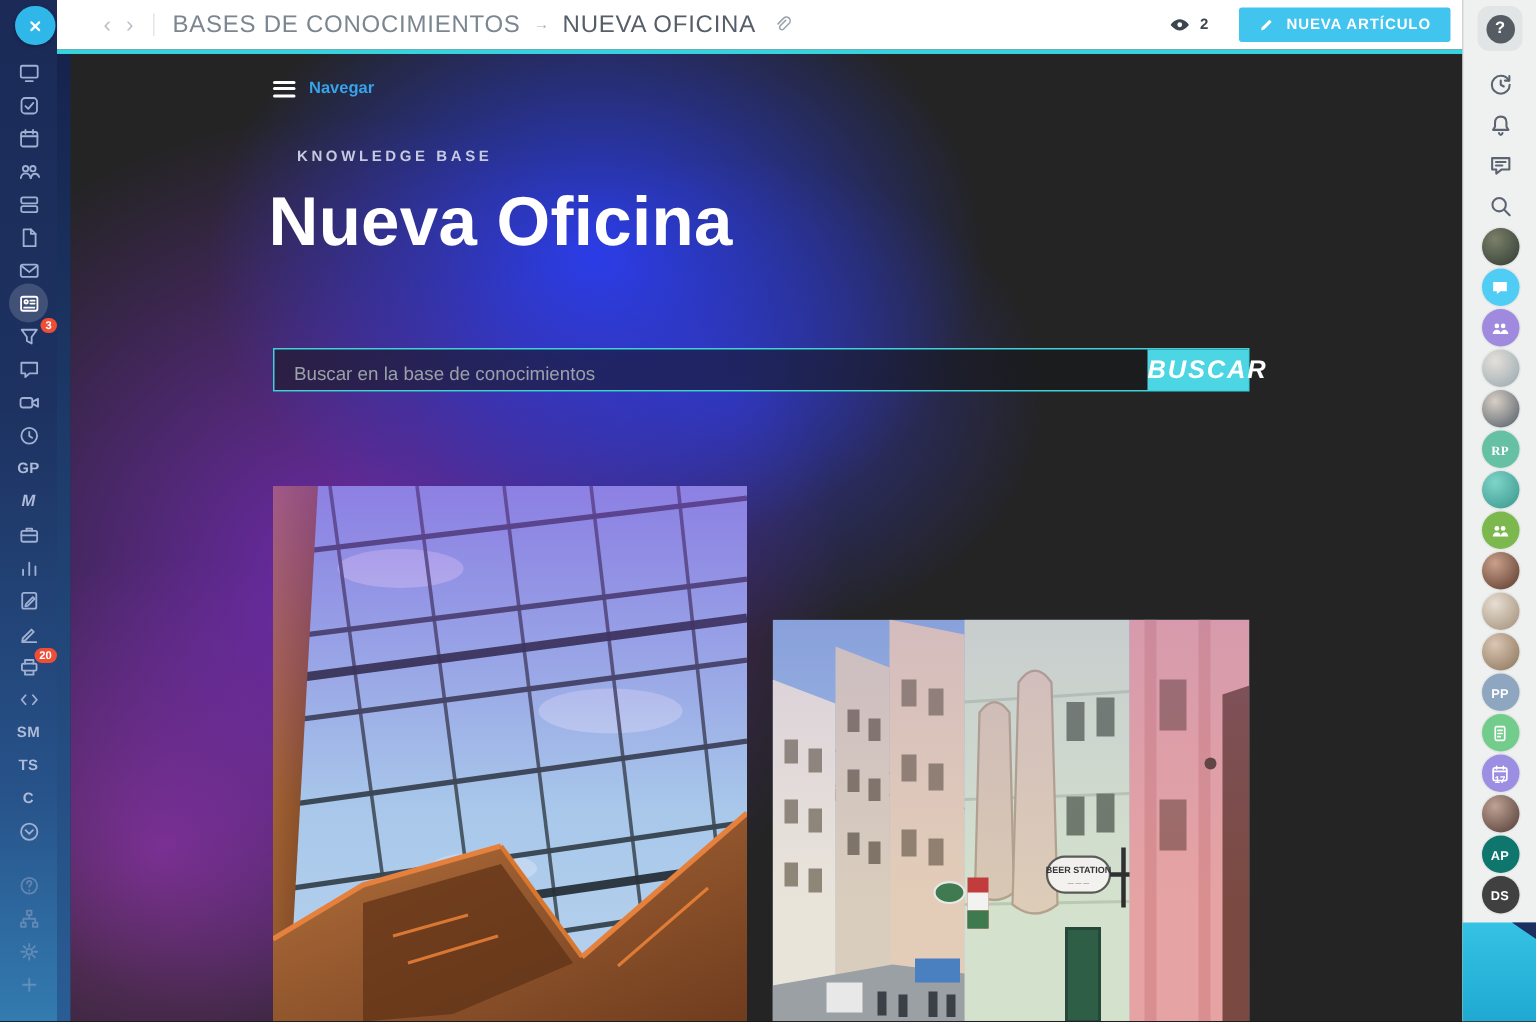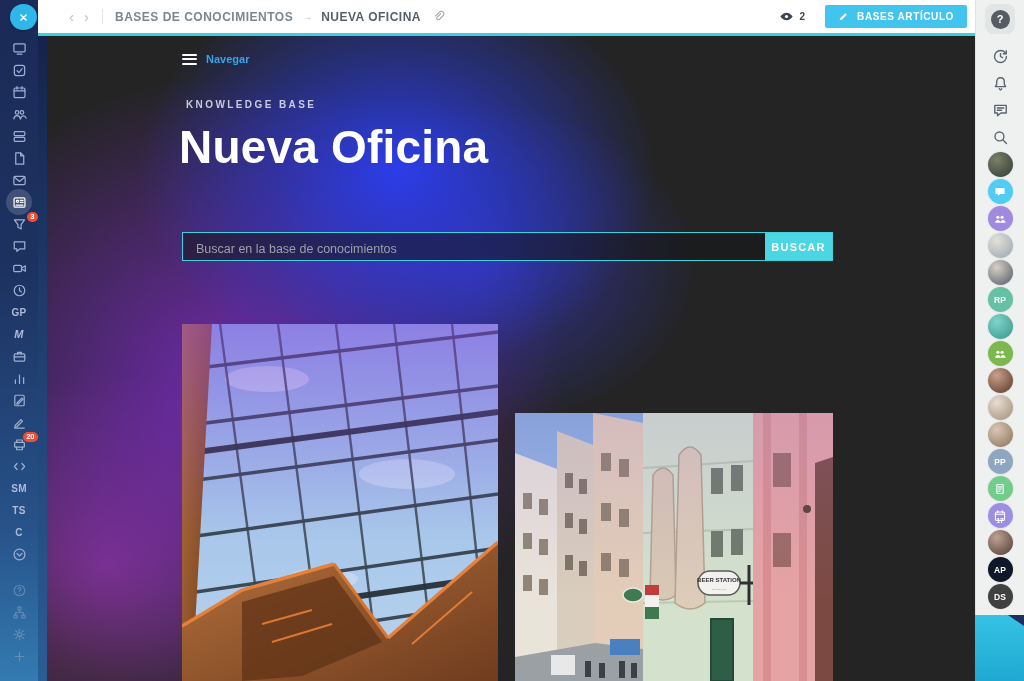--- a/index.html
+++ b/index.html
@@ -26,21 +26,21 @@
 
   
   .topbar { position:absolute; left:38px; top:0; width:937px; height:33px; background:#fff; z-index:3;
     display:flex; align-items:center; padding:0 8px 0 26px; }
   .close-pill { position:absolute; left:10px; top:4px; width:27px; height:26px; border-radius:14px;
     background:#2eb7e8; border:0; z-index:6; display:flex; align-items:center; justify-content:center; cursor:pointer;
     box-shadow:0 1px 3px rgba(0,0,0,.25); }
   .nav-chevron { color:#b9c0c7; font-size:15px; line-height:1; padding:0 5px; cursor:pointer; }
   .tb-divider { width:1px; height:15px; background:#e3e6e8; margin:0 12px 0 8px; }
   .breadcrumb { display:flex; align-items:center; gap:9px; }
-  .crumb { font-size:12px; font-weight:700; letter-spacing:.5px; color:#7b8690; text-transform:uppercase;
+  .crumb { font-size:16px; font-weight:400; letter-spacing:.5px; color:#7b8690; text-transform:uppercase;
     cursor:pointer; text-decoration:none; }
   .crumb.current { color:#565f69; }
   .crumb-sep { color:#a8b0b8; font-size:10px; }
   .link-icon { color:#9aa4ad; display:flex; margin-left:2px; cursor:pointer; }
   .tb-right { margin-left:auto; display:flex; align-items:center; }
   .views-eye { display:flex; }
   .views-count { font-size:10px; font-weight:700; color:#3c4550; margin:0 0 0 6px; }
   .edit-btn { margin-left:20px; height:23px; background:#41c4ee; color:#fff; border:0; border-radius:2px;
     font-family:"Liberation Sans",sans-serif; font-size:10px; font-weight:700; letter-spacing:.6px;
     padding:0 13px; display:flex; align-items:center; gap:8px; cursor:pointer; }
@@ -52,31 +52,31 @@
   .content { position:absolute; left:47px; top:36px; width:928px; height:645px; overflow:hidden; z-index:1;
     background:
       radial-gradient(360px 280px at 350px 135px, rgba(43,62,240,.95), rgba(43,62,240,0) 72%),
       radial-gradient(300px 230px at 440px 230px, rgba(55,60,238,.55), rgba(55,60,238,0) 70%),
       radial-gradient(460px 430px at 185px 350px, rgba(140,45,225,.72), rgba(140,45,225,0) 72%),
       radial-gradient(290px 270px at 60px 530px, rgba(196,62,210,.5), rgba(196,62,210,0) 72%),
       #242425; }
   .nav-row { position:absolute; left:135px; top:15px; display:flex; align-items:center; gap:9px; cursor:pointer; }
   .burger i { display:block; width:15px; height:2px; background:#fff; margin:2.5px 0; border-radius:1px; }
   .nav-label { font-size:11px; font-weight:700; color:#37a3ea; }
-  .kicker { position:absolute; left:123px; top:63px; font-size:10px; font-weight:700; letter-spacing:2.4px;
+  .kicker { position:absolute; left:135px; top:63px; font-size:10px; font-weight:700; letter-spacing:2.4px;
     color:#d4d8ea; opacity:.92;padding-left:16px; }
   .title { position:absolute; left:132px; top:84px; font-size:46px; font-weight:700; color:#fff; letter-spacing:.2px; }
   .desc { position:absolute; left:135px; top:156px; font-size:13px; color:#edeffa; width:640px; }
   .searchbar { position:absolute; left:135px; top:196px; width:651px; height:29px; display:flex;
     border:1px solid #3fd2da; background:rgba(20,22,24,.55); }
   .searchbar input { flex:1; background:transparent; border:0; outline:none; color:#e8eaec;
     font-family:"Liberation Sans",sans-serif; font-size:12.5px; padding:16px 13px; }
   .searchbar input::placeholder { color:#9aa1a8; }
   .search-btn { width:67px; background:#4cd5e3; color:#fff; border:0; font-family:"Liberation Sans",sans-serif;
-    font-size:11px; font-weight:700; letter-spacing:1.2px; cursor:pointer; }
+    font-size:17px; font-weight:700; letter-spacing:1.2px; cursor:pointer;font-style:italic; }
   .photo { position:absolute; overflow:hidden; }
   .photo svg { display:block; }
   .photo1 { left:135px; top:288px; width:316px; height:357px; }
   .photo2 { left:468px; top:377px; width:318px; height:268px; }
 
   
   .right-rail { position:absolute; left:975px; top:0; width:49px; height:681px; background:#eff1f0;
     border-left:1px solid #e0e3e2; z-index:5; display:flex; flex-direction:column; align-items:center; padding-top:4px; }
   .help-sq { width:30px; height:30px; border-radius:8px; background:#e2e5e5; display:flex; align-items:center;
     justify-content:center; margin-bottom:9px; cursor:pointer; flex:0 0 auto; }
@@ -332,21 +332,21 @@
             <circle cx="8" cy="8" r="1.7" fill="#fff"></circle>
           </svg>
       </span>
       <span class="views-count">2</span>
       <button class="edit-btn">
         <span style="display:flex">
           <svg viewBox="0 0 16 16" width="11" height="11">
               <path d="M2.5 13.5l.8-3 7.3-7.3 2.2 2.2-7.3 7.3z" fill="#fff"></path>
             </svg>
         </span>
-        <span>BASES ARTÍCULO</span>
+        <span>NUEVA ARTÍCULO</span>
       </button>
     </div>
   </header>
   <div class="cyan-line"></div>
   <div class="panel-edge"></div>
 
   <main class="content">
     <div class="nav-row">
       <span class="burger">
           <i></i>
@@ -555,21 +555,21 @@
           </svg>
         </div>
       </div>
       <div class="rr-av-wrap">
         <div class="av" style="background: radial-gradient(circle at 35% 30%, rgb(228, 224, 218), rgb(151, 166, 173));"></div>
       </div>
       <div class="rr-av-wrap">
         <div class="av" style="background: radial-gradient(circle at 35% 30%, rgb(216, 207, 198), rgb(78, 90, 102));"></div>
       </div>
       <div class="rr-av-wrap">
-        <div class="av init" style="background: rgb(102, 193, 164);">RP</div>
+        <div class="av init" style="background: rgb(102, 193, 164); font-family: Liberation Serif, serif;">RP</div>
       </div>
       <div class="rr-av-wrap">
         <div class="av" style="background: radial-gradient(circle at 35% 30%, rgb(127, 212, 200), rgb(55, 149, 140));"></div>
       </div>
       <div class="rr-av-wrap">
         <div class="av" style="background: rgb(124, 184, 78);">
           <svg viewBox="0 0 16 16" width="14" height="14" fill="none" stroke="currentColor" stroke-width="1.3" stroke-linecap="round" stroke-linejoin="round">
             <circle cx="5.6" cy="6" r="1.8" fill="currentColor" stroke="none"></circle>
             <circle cx="10.4" cy="6" r="1.8" fill="currentColor" stroke="none"></circle>
             <path d="M2.4 12.2c.3-2 1.6-3.2 3.2-3.2s2.9 1.2 3.2 3.2z" fill="currentColor" stroke="none"></path>
@@ -603,21 +603,21 @@
             <rect x="2.8" y="3.4" width="10.4" height="9.6" rx="1.4"></rect>
             <path d="M2.8 6h10.4M5.4 2.2v2M10.6 2.2v2"></path>
           </svg>
           <span class="cal-num">17</span>
         </div>
       </div>
       <div class="rr-av-wrap">
         <div class="av" style="background: radial-gradient(circle at 35% 30%, rgb(191, 162, 147), rgb(79, 58, 51));"></div>
       </div>
       <div class="rr-av-wrap">
-        <div class="av init" style="background: #0f172a;">AP</div>
+        <div class="av init" style="background: #0f766e;">AP</div>
       </div>
       <div class="rr-av-wrap">
         <div class="av init" style="background: #404040;">DS</div>
       </div>
     </aside>
 
   <div class="corner-widget">
     <span class="corner-fold"></span>
   </div>
 

